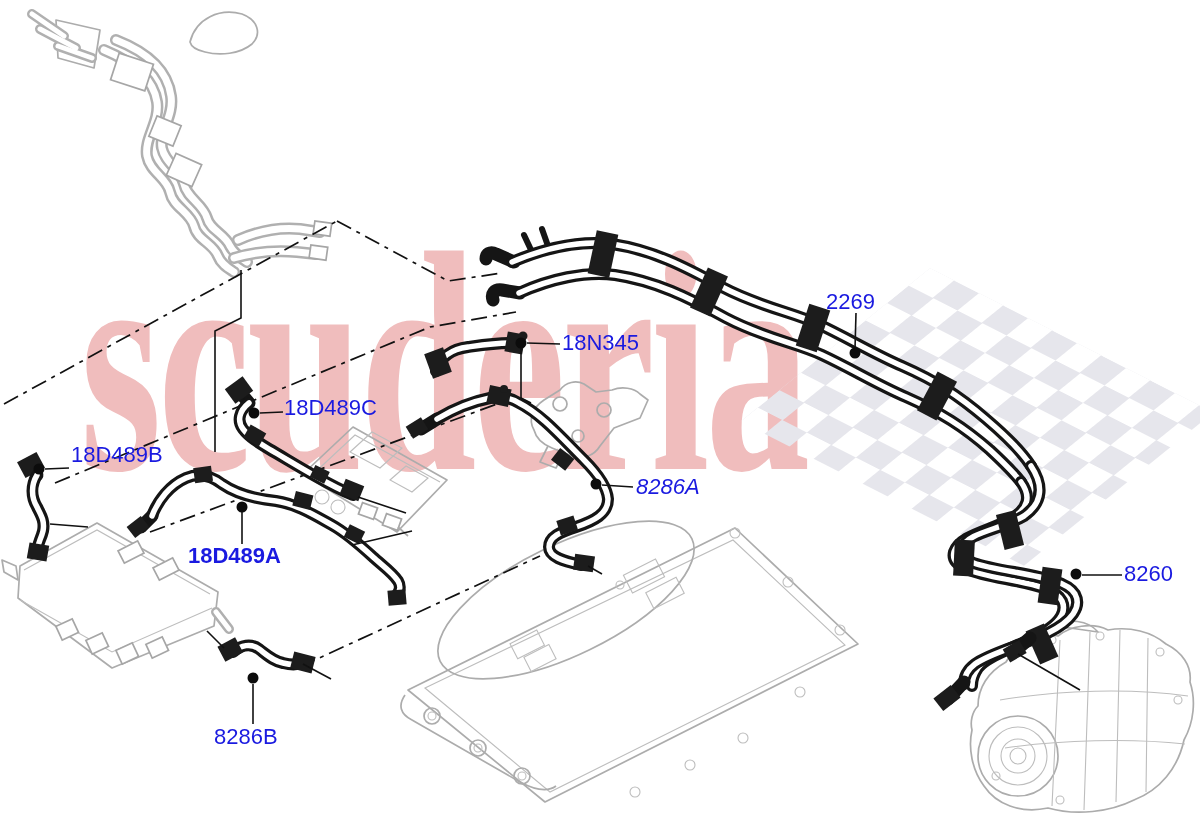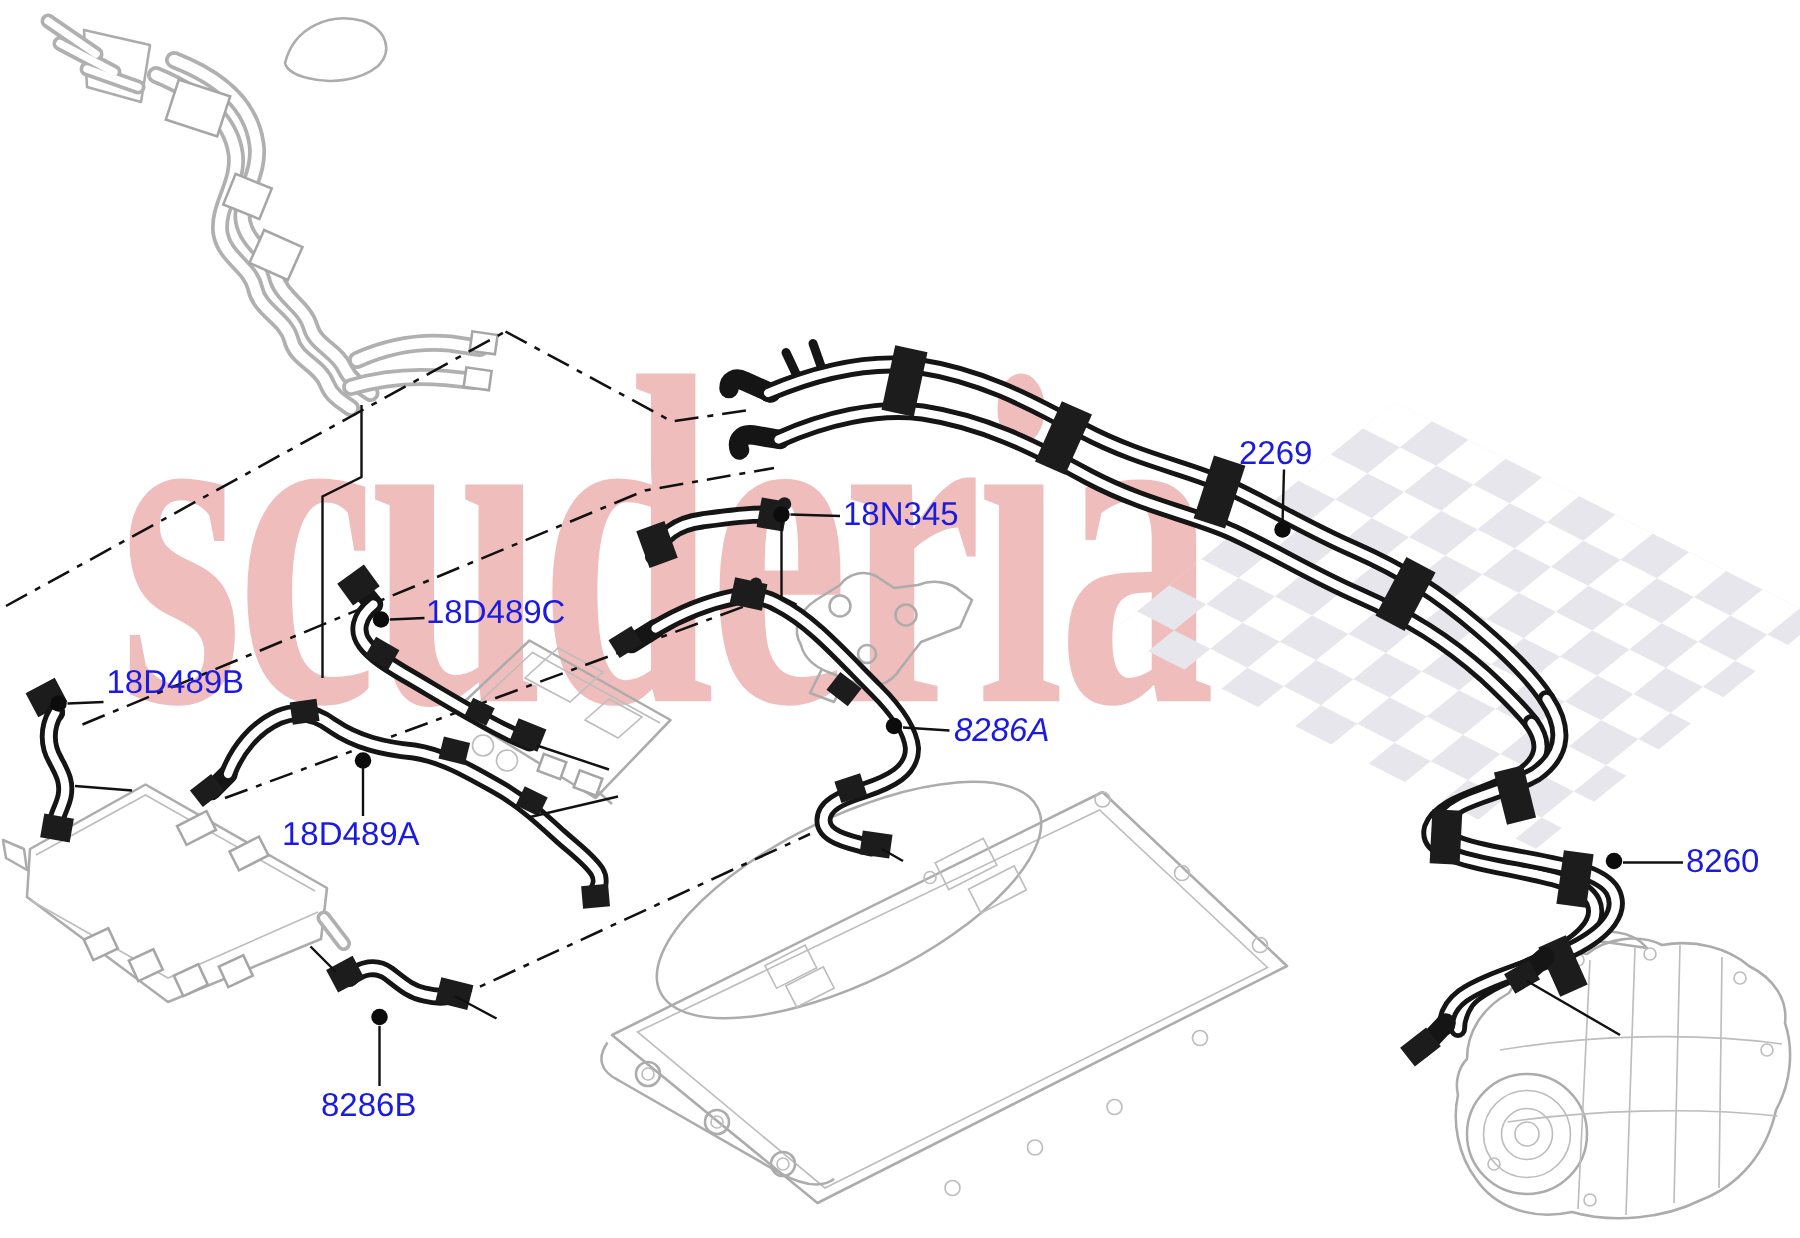--- a/index.html
+++ b/index.html
@@ -41,21 +41,21 @@
   .dash{stroke:#111;stroke-width:1.7;fill:none;stroke-dasharray:16 6 4 6}
   .dot{fill:#0c0c0c}
 
   
   .plabel{position:absolute;z-index:3;color:var(--label-blue);font-size:22px;line-height:1;
           white-space:nowrap;cursor:pointer;}
   #lbl-2269   {left:826px;top:291px;text-align:center;}
   #lbl-18N345 {left:562px;top:332px;}
   #lbl-18D489C{left:284px;top:397px;}
   #lbl-18D489B{left:71px; top:444px;}
-  #lbl-18D489A{left:188px;top:545px;}
+  #lbl-18D489A{left:188px;top:545px;font-weight:bold;}
   #lbl-8286A  {left:636px;top:476px;font-style:italic;}
   #lbl-8286B  {left:214px;top:726px;}
   #lbl-8260   {left:1124px;top:563px;}
 </style>
 </head>
 <body>
 
 <div class="stage">
 
   <div class="wm-brand">scuderia</div>

